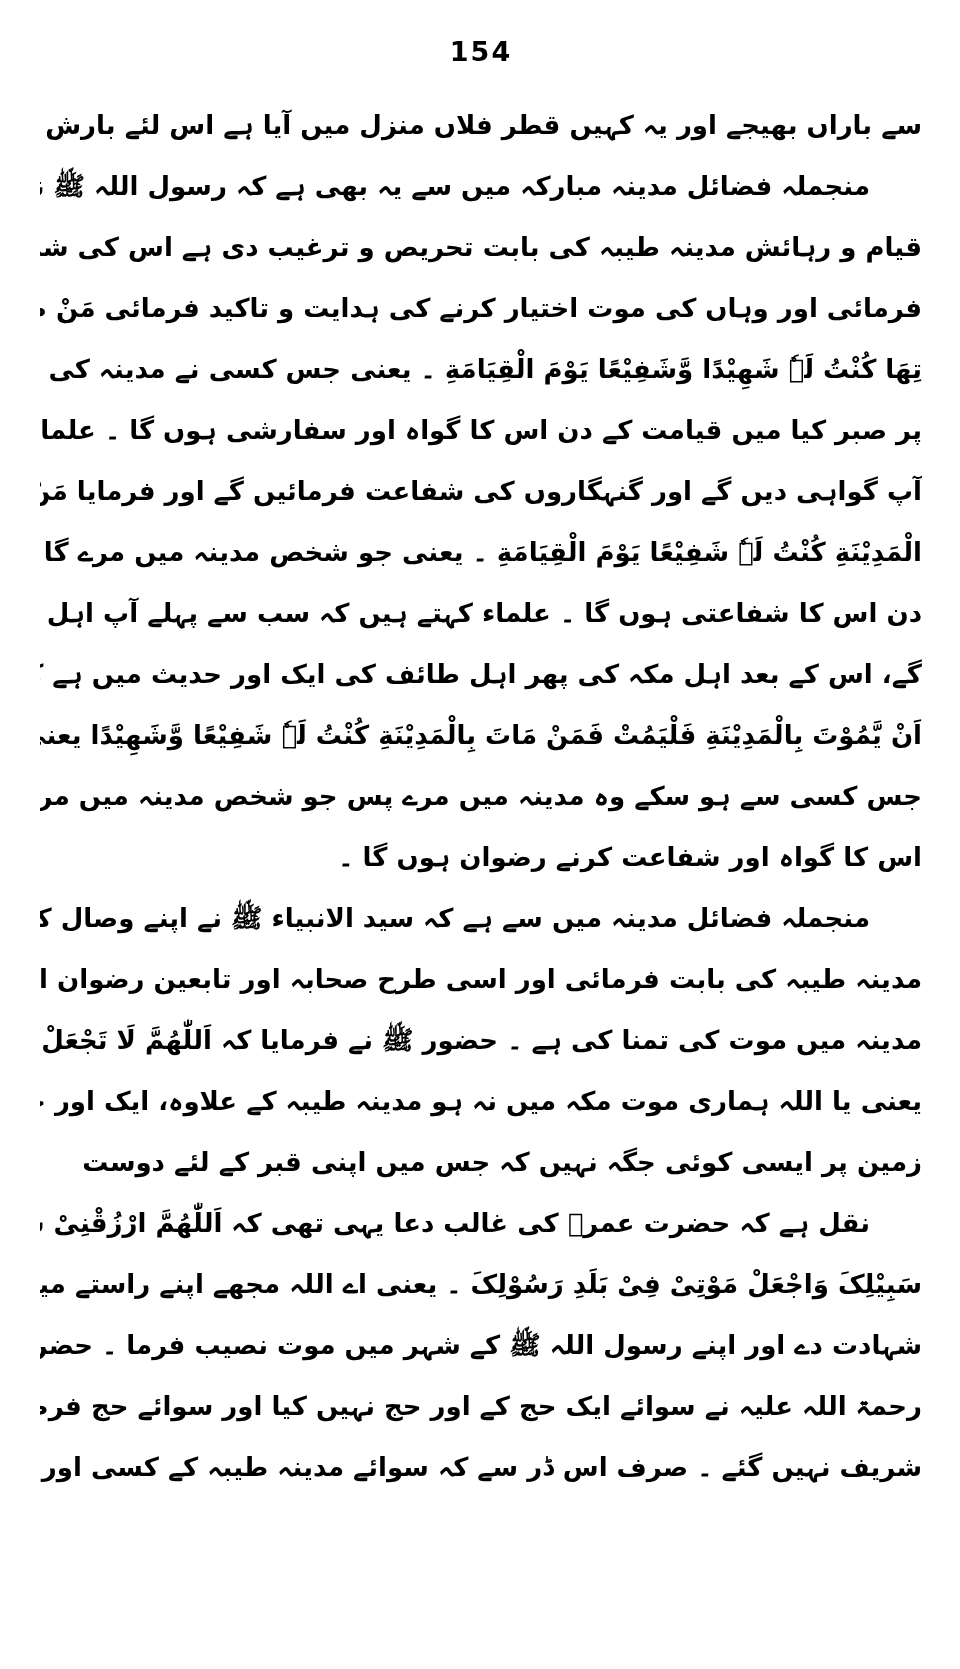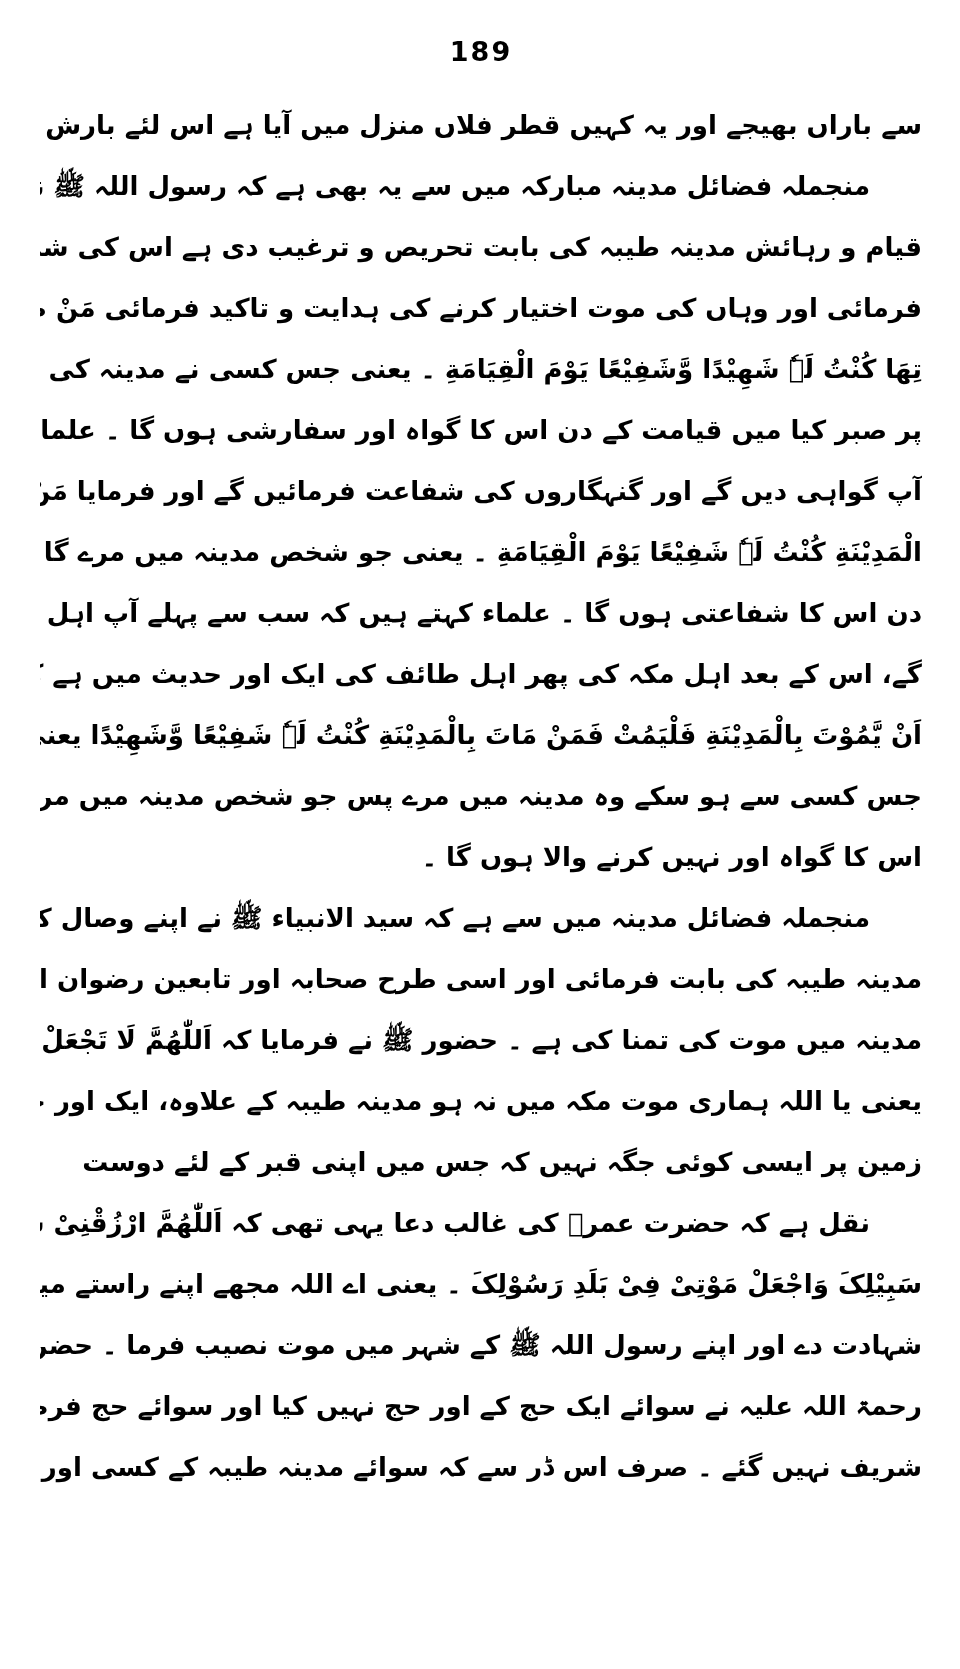--- a/index.html
+++ b/index.html
@@ -60,41 +60,41 @@
   
   .line.indent {
     padding-right: 52px;
   }
 </style>
 </head>
 <body>
 
 <div class="page">
 
-  <div class="page-number">189</div>
+  <div class="page-number">154</div>
 
   <div class="text-block">
 
     <div class="para">
       <div class="line end">سے باراں بھیجے اور یہ کہیں قطر فلاں منزل میں آیا ہے اس لئے بارش ہوئی ۔</div>
     </div>
 
     <div class="para">
       <div class="line indent">منجملہ فضائل مدینہ مبارکہ میں سے یہ بھی ہے کہ رسول اللہ ﷺ نے اپنی امت کو</div>
       <div class="line">قیام و رہائش مدینہ طیبہ کی بابت تحریص و ترغیب دی ہے اس کی شدت و محنت پر صبر کی تلقین</div>
       <div class="line">فرمائی اور وہاں کی موت اختیار کرنے کی ہدایت و تاکید فرمائی مَنْ صَبَرَ عَلٰی اَذَاھَا وَشِدَّ</div>
       <div class="line">تِھَا کُنْتُ لَہٗ شَھِیْدًا وَّشَفِیْعًا یَوْمَ الْقِیَامَةِ ۔ یعنی جس کسی نے مدینہ کی شدت اور ایذا</div>
       <div class="line">پر صبر کیا میں قیامت کے دن اس کا گواہ اور سفارشی ہوں گا ۔ علماء کہتے ہیں کہ فرمانبرداروں کی</div>
       <div class="line">آپ گواہی دیں گے اور گنہگاروں کی شفاعت فرمائیں گے اور فرمایا مَنْ مَاتَ فِیْ</div>
       <div class="line">الْمَدِیْنَةِ کُنْتُ لَہٗ شَفِیْعًا یَوْمَ الْقِیَامَةِ ۔ یعنی جو شخص مدینہ میں مرے گا میں قیامت کے</div>
       <div class="line">دن اس کا شفاعتی ہوں گا ۔ علماء کہتے ہیں کہ سب سے پہلے آپ اہل مدینہ کی شفاعت کریں</div>
       <div class="line">گے، اس کے بعد اہل مکہ کی پھر اہل طائف کی ایک اور حدیث میں ہے کہ مَنِ اسْتَطَاعَ</div>
       <div class="line">اَنْ یَّمُوْتَ بِالْمَدِیْنَةِ فَلْیَمُتْ فَمَنْ مَاتَ بِالْمَدِیْنَةِ کُنْتُ لَہٗ شَفِیْعًا وَّشَھِیْدًا یعنی</div>
       <div class="line">جس کسی سے ہو سکے وہ مدینہ میں مرے پس جو شخص مدینہ میں مرے گا میں قیامت کے دن</div>
-      <div class="line end">اس کا گواہ اور نہیں کرنے والا ہوں گا ۔</div>
+      <div class="line end">اس کا گواہ اور شفاعت کرنے رضوان ہوں گا ۔</div>
     </div>
 
     <div class="para">
       <div class="line indent">منجملہ فضائل مدینہ میں سے ہے کہ سید الانبیاء ﷺ نے اپنے وصال کی دعا بھی</div>
       <div class="line">مدینہ طیبہ کی بابت فرمائی اور اسی طرح صحابہ اور تابعین رضوان اللہ علیہم اجمعین نے بھی</div>
       <div class="line">مدینہ میں موت کی تمنا کی ہے ۔ حضور ﷺ نے فرمایا کہ اَللّٰھُمَّ لَا تَجْعَلْ مَنَایَانَا بِمَکَّةَ</div>
       <div class="line">یعنی یا اللہ ہماری موت مکہ میں نہ ہو مدینہ طیبہ کے علاوہ، ایک اور حدیث میں ہے کہ بروئے</div>
       <div class="line end">زمین پر ایسی کوئی جگہ نہیں کہ جس میں اپنی قبر کے لئے دوست رکھوں ۔</div>
     </div>
 

